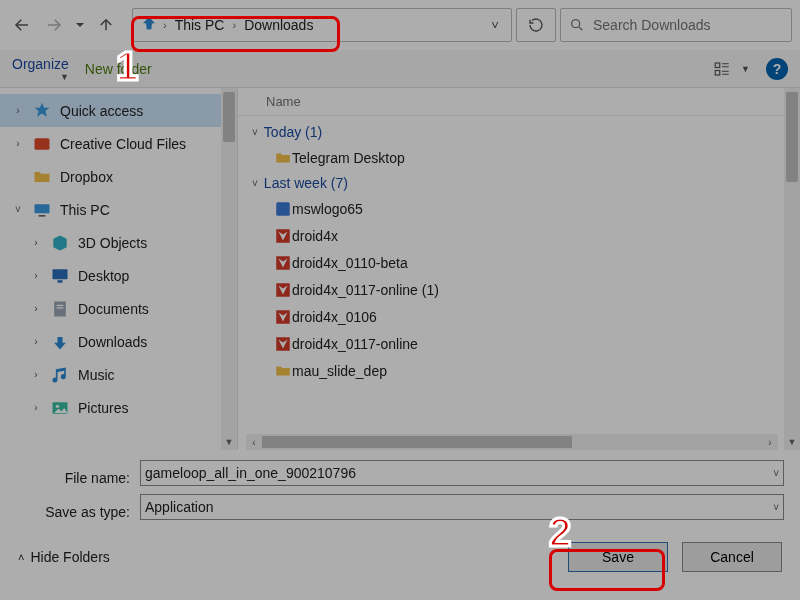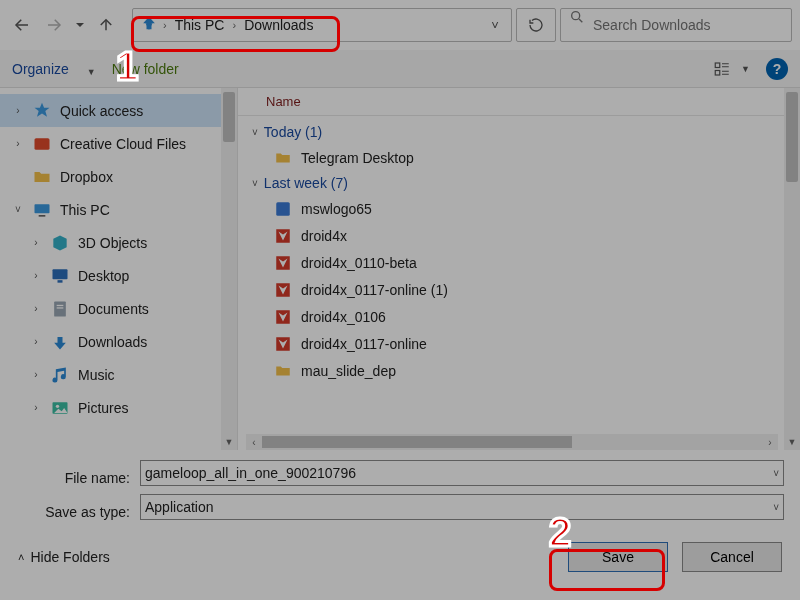--- a/index.html
+++ b/index.html
@@ -9,52 +9,52 @@
   
   .navrow { height: 50px; display:flex; align-items:center; padding: 0 8px; gap:4px; }
   .navbtn { width:28px; height:28px; display:flex; align-items:center; justify-content:center; color:#555; }
   .navbtn svg { width:18px; height:18px; }
   .breadcrumb { flex: 1; height:34px; border:1px solid #bbb; background:#fff; display:flex; align-items:center; padding:0 6px; gap:4px; margin-left:8px; border-radius:2px; position:relative; }
   .bc-seg { padding: 2px 4px; font-size:14px; color:#222; }
   .bc-chevron { color:#666; font-size:11px; }
   .bc-downicon { width:20px; height:20px; }
   .bc-drop { margin-left:auto; width:20px; display:flex; align-items:center; justify-content:center; color:#555; }
   .refresh { width:40px; height:34px; border:1px solid #bbb; background:#fff; display:flex; align-items:center; justify-content:center; border-radius:2px;}
-  .search { width:232px; height:34px; border:1px solid #bbb; background:#fff; display:flex; padding:0 8px; gap:8px; border-radius:2px;}
+  .search { width:232px; height:34px; border:1px solid #bbb; background:#fff; display:flex; align-items:center; padding:0 8px; gap:8px; border-radius:2px;}
   .search input { border:none; outline:none; font-size:14px; flex:1; background:transparent; color:#555;}
   .search svg { width:16px; height:16px; color:#666; }
 
   
   .toolbar { height:38px; border-bottom:1px solid #ddd; background:#f7f7f7; display:flex; align-items:center; padding:0 12px; gap:16px; }
-  .tool { color:#1a4aa0; font-size:14px; display:flex; align-items:flex-end; gap:18px;}
+  .tool { color:#1a4aa0; font-size:14px; display:flex; align-items:flex-end; gap:0;flex-direction:column;}
   .tool .drop { font-size:9px; color:#555;}
   .tool.black { color:#4d7c0f; }
   .toolbar .spacer { flex:1; }
   .viewopts { display:flex; gap:8px; align-items:center; }
   .helpbtn { width:22px; height:22px; border-radius:50%; background:#0063b1; color:#fff; display:flex; align-items:center; justify-content:center; font-weight:bold; font-size:14px;}
 
   
   .panes { display:flex; height: 362px; position:relative; }
   .tree { width:238px; border-right:1px solid #e2e2e2; padding-top:6px; overflow:hidden; position:relative; }
   .tree .item { display:flex; align-items:center; height:33px; padding-left:12px; gap:8px; font-size:14px; }
   .tree .item.sel { background:#cde3f8; }
   .tree .twist { width:12px; color:#555; font-size:10px; text-align:center;}
   .tree .ico { width:20px; height:20px; display:flex; align-items:center; justify-content:center;}
   .tree .item.child { padding-left:30px; }
   .vscroll-outer { position:absolute; right:0; top:0; bottom:0; width:16px; background:#f0f0f0; }
   .vscroll-outer .thumb { position:absolute; left:2px; right:2px; top:4px; height:50px; background:#c0c0c0; border-radius:2px;}
   .vscroll-outer .arrow { position:absolute; left:0; right:0; height:16px; display:flex; align-items:center; justify-content:center; color:#666; font-size:9px;}
   .vscroll-outer .arrow.up{ top:0; } .vscroll-outer .arrow.down{ bottom:0; }
 
   .filelist { flex:1; position:relative; }
-  .listhdr { height:28px; border-bottom:1px solid #e6e6e6; display:flex; align-items:center; padding-left:28px; font-size:13px; color:#7f1d1d;}
+  .listhdr { height:28px; border-bottom:1px solid #e6e6e6; display:flex; align-items:center; padding-left:28px; font-size:13px; color:#737373;}
   .listbody { padding: 4px 0 0 8px; }
   .grouphdr { display:flex; align-items:center; gap:6px; color:#1a4aa0; font-size:14px; padding:4px 6px 4px 6px;}
   .grouphdr .tw { font-size:10px; color:#555;}
-  .fileitem { display:flex; align-items:center; gap:9px; font-size:14px; padding:4px 0 4px 28px; height:27px;}
+  .fileitem { display:flex; align-items:center; font-size:14px; padding:4px 0 4px 28px; height:27px;}
   .fileitem .fico { width:18px; height:18px; display:flex; align-items:center; justify-content:center;}
   .hscroll { position:absolute; left:8px; right:22px; bottom:0; height:16px; background:#f0f0f0; display:flex; align-items:center;}
   .hscroll .arrow{ width:16px; text-align:center; color:#666; font-size:10px;}
   .hscroll .track{ flex:1; position:relative; height:100%;}
   .hscroll .thumb{ position:absolute; left:0; width:62%; top:2px; bottom:2px; background:#c0c0c0;}
   .filelist .vscroll-outer .thumb{ top:4px; height:90px; }
 
   
   .form { padding: 10px 16px 4px 16px; }
   .form .row { display:flex; align-items:flex-end; margin-bottom:8px; }

